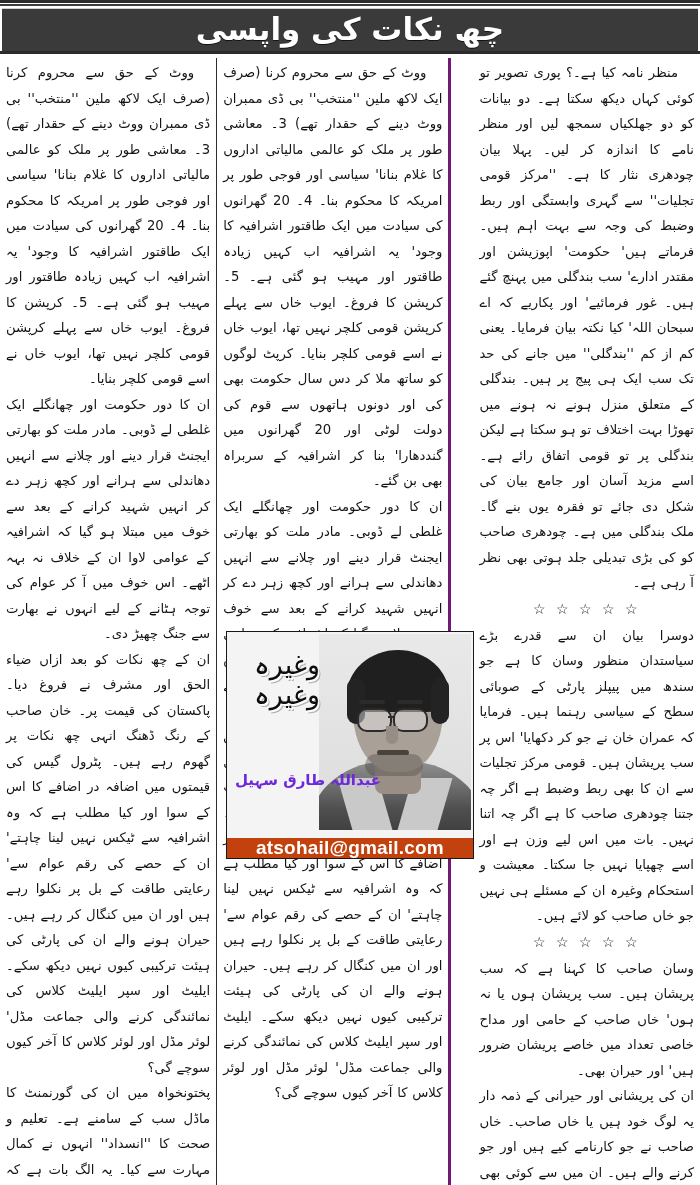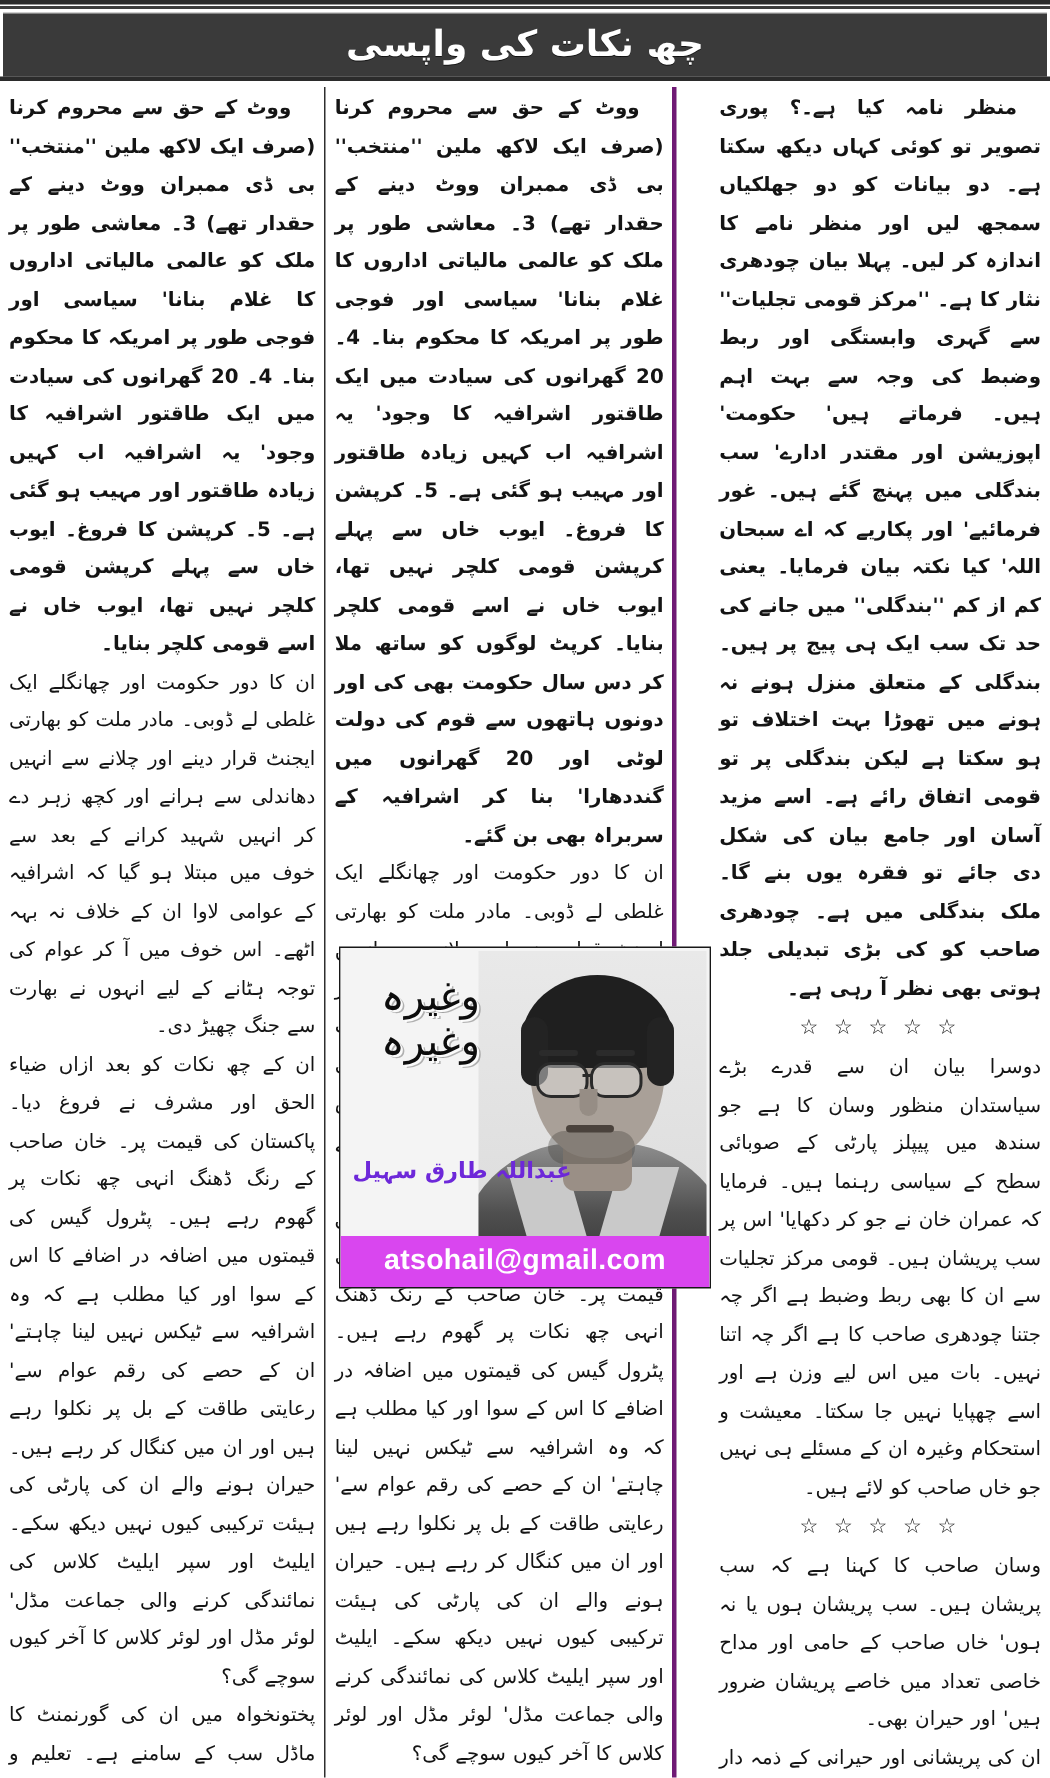--- a/index.html
+++ b/index.html
@@ -44,21 +44,21 @@
     border-bottom: 1px solid #cfcfcf;
   }
   .banner-title {
     position: absolute;
     top: 8px; left: 0;
     width: 700px; height: 42px;
     display: flex;
     align-items: center;
     justify-content: center;
     color: #ffffff;
-    font-size: 24px;
+    font-size: 31px;
     font-weight: bold;
     letter-spacing: 0.5px;
     line-height: 1;
     text-shadow: 0 1px 0 rgba(0,0,0,0.65);
     direction: rtl;
     white-space: nowrap;
     text-align: right;
   }
   .rule-bot-a {
     position: absolute; top: 51px; left: 0;
@@ -93,21 +93,21 @@
     text-align: justify;
     text-align-last: right;
     font-family: "DejaVu Sans", "Liberation Sans", sans-serif;
     font-size: 13.2px;
     line-height: 25.5px;
     color: #141414;
     margin: 0 0 0 0;
     word-spacing: 0.5px;
     -webkit-font-smoothing: none;
   }
-  .urdu.first { text-indent: 16px; font-weight: bold; }
+  .urdu.first { text-indent: 16px; }
 
   
   .stars {
     direction: rtl;
     text-align: center;
     font-size: 14px;
     line-height: 25px;
     letter-spacing: 3px;
     color: #151515;
     margin: 1px 0 1px 0;
@@ -251,22 +251,22 @@
     direction: rtl;
     font-size: 15px;
     font-weight: bold;
     color: #6d28d9;
     line-height: 20px;
   }
   .email-bar {
     position: absolute;
     left: 0; bottom: 0;
     width: 100%;
-    height: 34px;
-    background: #d946ef;
+    height: 20px;
+    background: #c2410c;
     display: flex;
     align-items: center;
     justify-content: center;
   }
   .email-text {
     color: #ffffff;
     font-family: "Liberation Sans", sans-serif;
     font-size: 19px;
     font-weight: bold;
     direction: ltr;

